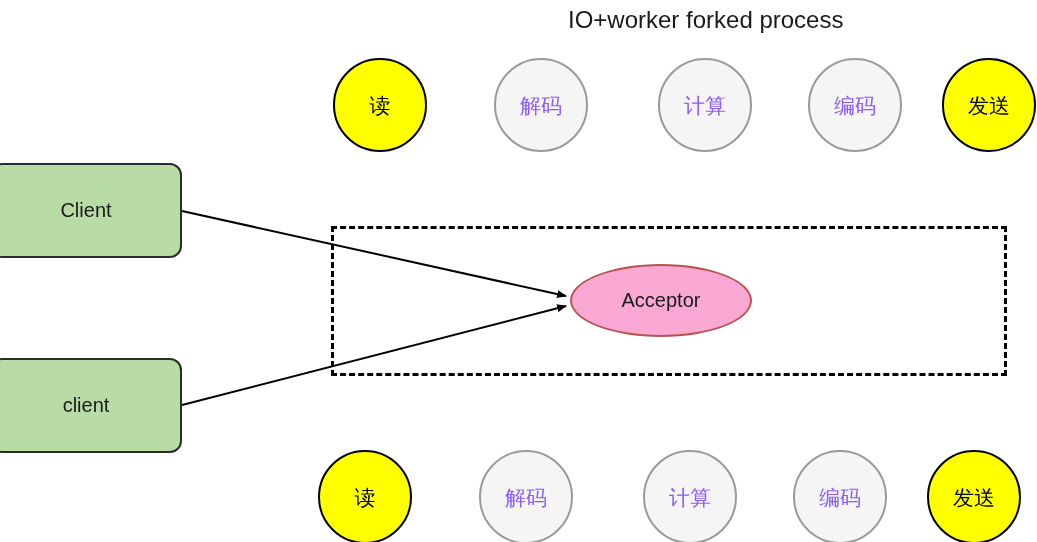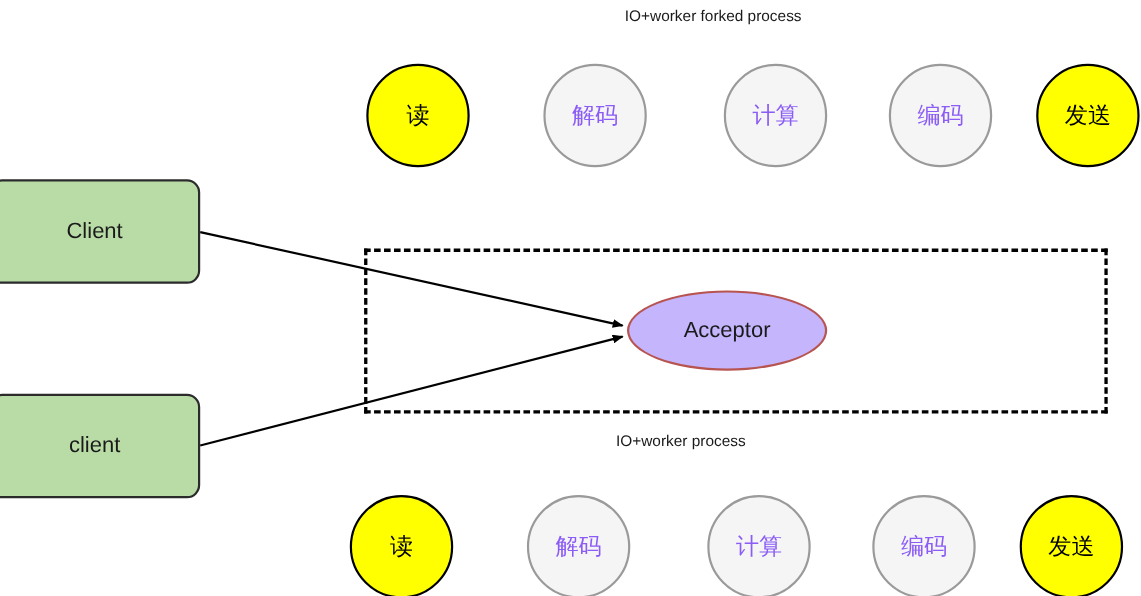--- a/index.html
+++ b/index.html
@@ -50,38 +50,38 @@
   }
   .client-box {
     background: #b9dca7;
     border: 2px solid #2b2b2b;
     border-radius: 12px;
     font-size: 20px;
     color: #1a1a1a;
   }
   .group-label {
     position: absolute;
-    font-size: 14px;
+    font-size: 24px;
     color: #1a1a1a;
     white-space: nowrap;
   }
   .dashed-region {
     position: absolute;
     box-sizing: border-box;
     border: 3px dashed #000000;
     background: transparent;
   }
   .acceptor {
     position: absolute;
     box-sizing: border-box;
     display: flex;
     align-items: center;
     justify-content: center;
     border-radius: 50%;
-    background: #c4b5fd;
+    background: #f9a8d4;
     border: 2px solid #b85450;
     font-size: 20px;
     color: #1a1a1a;
   }
 </style>
 </head>
 <body>
 
 <div id="canvas">
 
@@ -93,21 +93,20 @@
     </defs>
     <g id="edge-group">
         <line x1="182" y1="211" x2="566" y2="296" stroke="#000000" stroke-width="2" marker-end="url(#arrowhead)"></line>
         <line x1="182" y1="405" x2="566" y2="306" stroke="#000000" stroke-width="2" marker-end="url(#arrowhead)"></line>
       </g>
   </svg>
 
   <div class="dashed-region" style="left: 331px; top: 226px; width: 676px; height: 150px;"></div>
 
   <div class="group-label" style="left: 568px; top: 6px;">IO+worker forked process</div>
-  <div class="group-label" style="left: 560px; top: 392px;">IO+worker process</div>
 
   <div id="clients">
       <div class="node client-box" style="left: -10px; top: 163px; width: 192px; height: 95px;">Client</div>
       <div class="node client-box" style="left: -10px; top: 358px; width: 192px; height: 95px;">client</div>
     </div>
 
   <div class="acceptor" style="left: 570px; top: 264px; width: 182px; height: 73px;">Acceptor</div>
 
   <div id="top-stages">
       <div class="node circle stage-active" style="left: 333px; top: 58px; width: 94px; height: 94px;">读</div>

